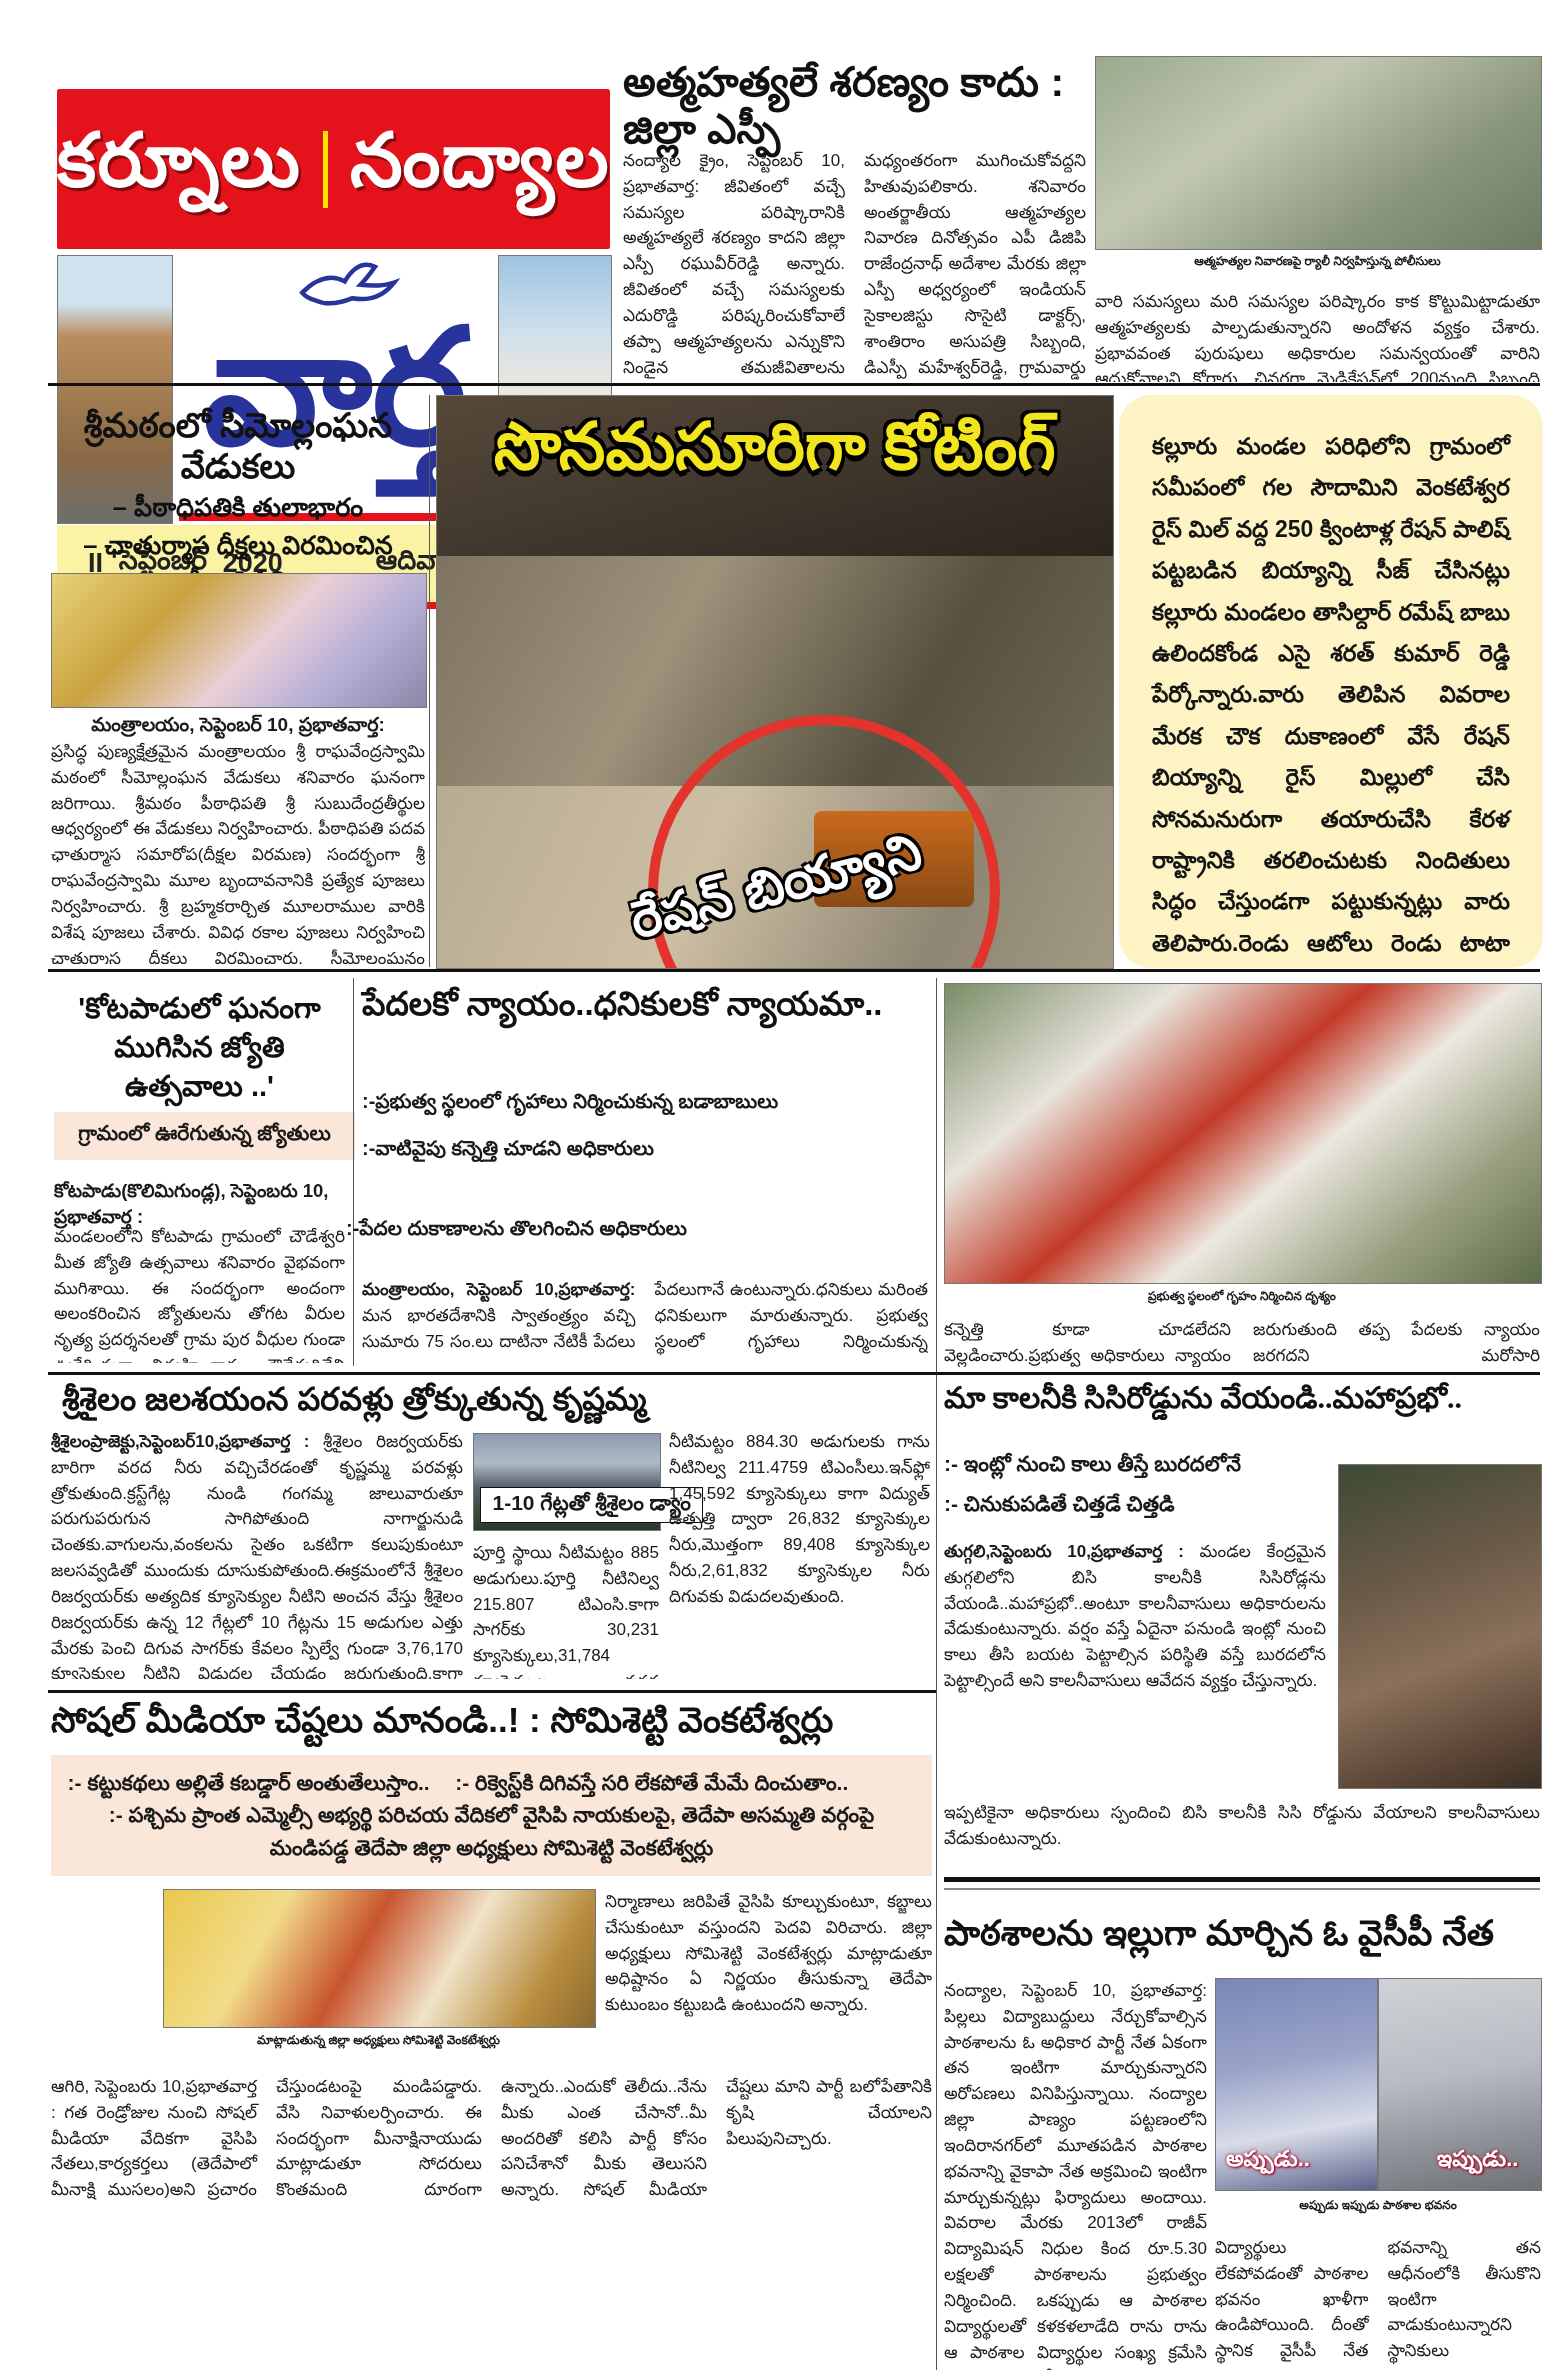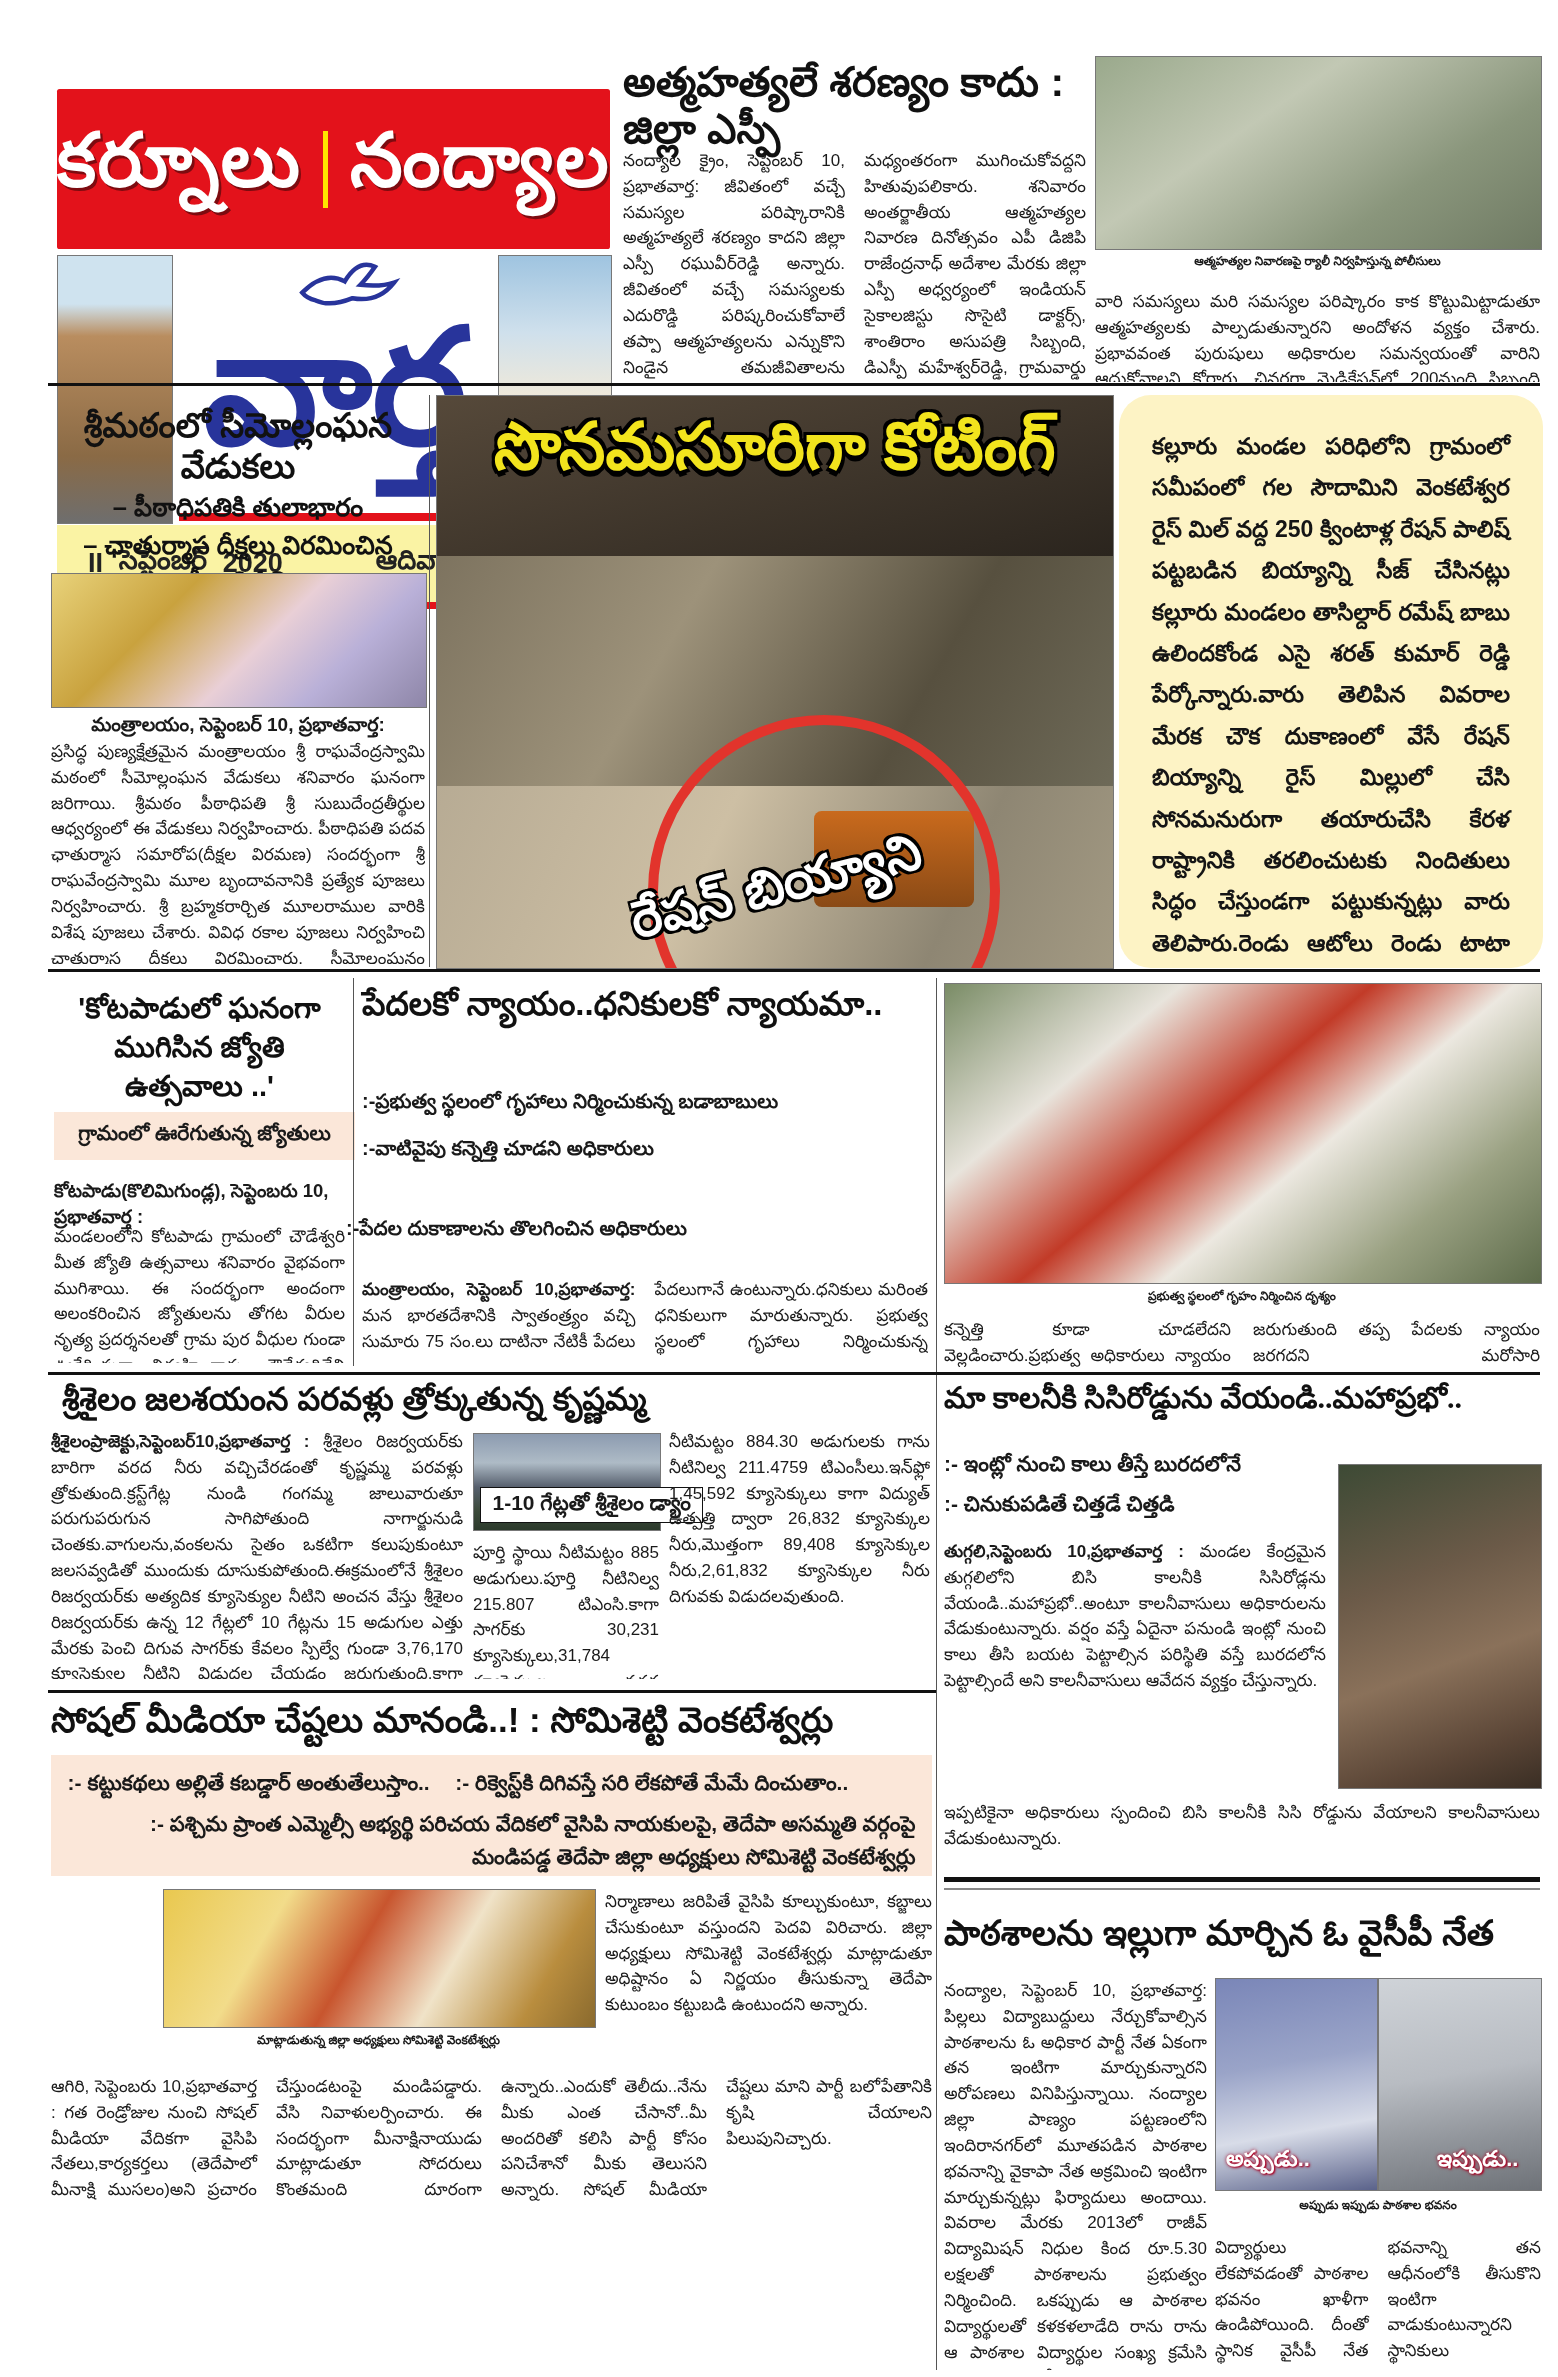--- a/index.html
+++ b/index.html
@@ -151,21 +151,21 @@
   <div class="abs" style="left:944px;top:1877px;width:596px;height:5.1px;background:#111;"></div>
   <div class="abs" style="left:944px;top:1888px;width:596px;height:1.9px;background:#888;"></div>
 
   <div class="abs hrule" style="left:48px;top:1690px;width:888px;"></div>
   <div class="abs headline" style="left:51px;top:1700px;width:881px;font-size:35px;">సోషల్ మీడియా చేష్టలు మానండి..! : సోమిశెట్టి వెంకటేశ్వర్లు</div>
   <div class="abs pink-band" style="left:51px;top:1755px;width:881px;height:121px;padding:11.5px 16.6px;box-sizing:border-box;">
     <div style="display:flex;gap:25.5px;">
       <div class="bullet" style="font-size:21px;">:- కట్టుకథలు అల్లితే కబడ్డార్ అంతుతేలుస్తాం..</div>
       <div class="bullet" style="font-size:21px;">:- రిక్వెస్ట్‌కి దిగివస్తే సరి లేకపోతే మేమే దించుతాం..</div>
     </div>
-    <div class="bullet" style="font-size:21px;text-align:right;margin-top:9px;">:- పశ్చిమ ప్రాంత ఎమ్మెల్సీ అభ్యర్థి పరిచయ వేదికలో వైసిపి నాయకులపై, తెదేపా అసమ్మతి వర్గంపై మండిపడ్డ తెదేపా జిల్లా అధ్యక్షులు సోమిశెట్టి వెంకటేశ్వర్లు</div>
+    <div class="bullet" style="font-size:21px;text-align:center;">:- పశ్చిమ ప్రాంత ఎమ్మెల్సీ అభ్యర్థి పరిచయ వేదికలో వైసిపి నాయకులపై, తెదేపా అసమ్మతి వర్గంపై మండిపడ్డ తెదేపా జిల్లా అధ్యక్షులు సోమిశెట్టి వెంకటేశ్వర్లు</div>
   </div>
   <div class="abs photo-frame" style="left:163px;top:1889px;width:431px;height:137px;background:linear-gradient(120deg,#e9c84f 0%,#f2dc8a 25%,#c8552e 45%,#f0e3c8 65%,#b98d3e 85%,#8a6a2e 100%);"></div>
   <div class="abs jtext" style="left:605px;top:1889px;width:327px;height:137px;">నిర్మాణాలు జరిపితే వైసిపి కూల్చుకుంటూ, కబ్జాలు చేసుకుంటూ వస్తుందని పెదవి విరిచారు. జిల్లా అధ్యక్షులు సోమిశెట్టి వెంకటేశ్వర్లు మాట్లాడుతూ అధిష్టానం ఏ నిర్ణయం తీసుకున్నా తెదేపా కుటుంబం కట్టుబడి ఉంటుందని అన్నారు.</div>
   <div class="abs caption" style="left:99px;top:2033px;width:559px;">మాట్లాడుతున్న జిల్లా అధ్యక్షులు సోమిశెట్టి వెంకటేశ్వర్లు</div>
   <div class="abs jtext cols4" style="left:51px;top:2074px;width:881px;height:295px;">ఆగిరి, సెప్టెంబరు 10,ప్రభాతవార్త : గత రెండ్రోజుల నుంచి సోషల్ మీడియా వేదికగా వైసిపి నేతలు,కార్యకర్తలు (తెదేపాలో మీనాక్షి ముసలం)అని ప్రచారం చేస్తుండటంపై మండిపడ్డారు. వేసి నివాళులర్పించారు. ఈ సందర్భంగా మీనాక్షినాయుడు మాట్లాడుతూ సోదరులు కొంతమంది దూరంగా ఉన్నారు..ఎందుకో తెలీదు..నేను మీకు ఎంత చేసానో..మీ అందరితో కలిసి పార్టీ కోసం పనిచేశానో మీకు తెలుసని అన్నారు. సోషల్ మీడియా చేష్టలు మాని పార్టీ బలోపేతానికి కృషి చేయాలని పిలుపునిచ్చారు.</div>
 
   <div class="abs headline" style="left:944px;top:1912px;width:596px;font-size:35px;line-height:1.2;">పాఠశాలను ఇల్లుగా మార్చిన ఓ వైసీపీ నేత</div>
   <div class="abs jtext" style="left:944px;top:1978px;width:263px;height:392px;">నంద్యాల, సెప్టెంబర్ 10, ప్రభాతవార్త: పిల్లలు విద్యాబుద్దులు నేర్చుకోవాల్సిన పాఠశాలను ఓ అధికార పార్టీ నేత ఏకంగా తన ఇంటిగా మార్చుకున్నారని అరోపణలు వినిపిస్తున్నాయి. నంద్యాల జిల్లా పాణ్యం పట్టణంలోని ఇందిరానగర్‌లో మూతపడిన పాఠశాల భవనాన్ని వైకాపా నేత అక్రమించి ఇంటిగా మార్చుకున్నట్లు ఫిర్యాదులు అందాయి. వివరాల మేరకు 2013లో రాజీవ్ విద్యామిషన్ నిధుల కింద రూ.5.30 లక్షలతో పాఠశాలను ప్రభుత్వం నిర్మించింది. ఒకప్పుడు ఆ పాఠశాల విద్యార్థులతో కళకళలాడేది రాను రాను ఆ పాఠశాల విద్యార్థుల సంఖ్య క్రమేసి తగ్గుతుండడంతో అక్కడున్న విద్యార్థులను పాఠశాలలకు మార్చారు. గత ఐదు సంవత్సరాల క్రితం</div>
   <div class="abs photo-frame" style="left:1215px;top:1978px;width:161px;height:211px;background:linear-gradient(170deg,#7a86b8 0%,#9aa4c8 40%,#d8dcE8 70%,#5a628a 100%);"></div>
   <div class="abs photo-frame" style="left:1378px;top:1978px;width:162px;height:211px;background:linear-gradient(170deg,#cfd3d8 0%,#b8bcc2 45%,#8e9298 75%,#6e7278 100%);"></div>

